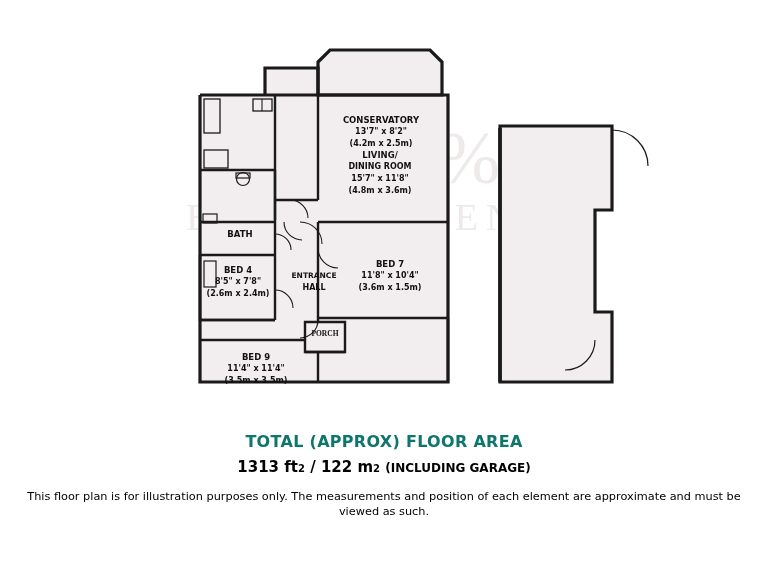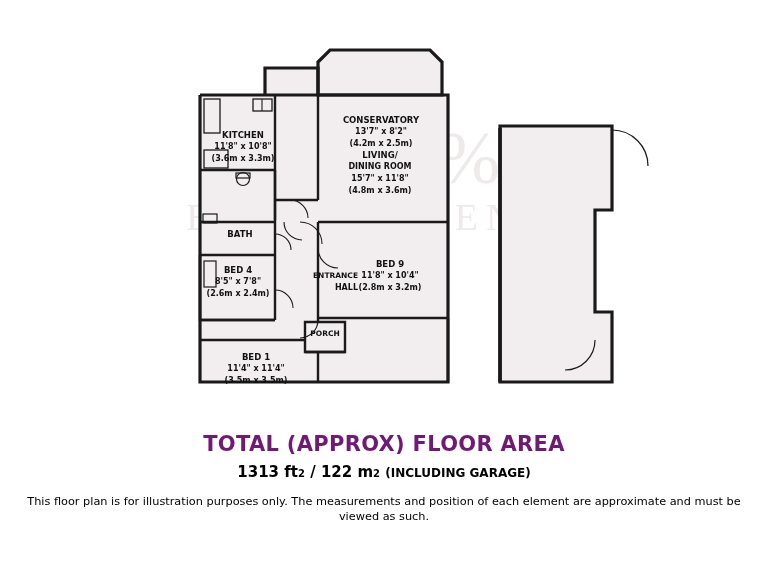--- a/index.html
+++ b/index.html
@@ -61,22 +61,22 @@
   .footer {
     position: absolute;
     left: 0;
     top: 432px;
     width: 768px;
     text-align: center;
   }
   .total-title {
     font-family: "DejaVu Sans", sans-serif;
     font-weight: bold;
-    font-size: 21px;
-    color: #701a75;
+    font-size: 16px;
+    color: #0f766e;
     letter-spacing: 0.3px;
   }
   .total-value {
     margin-top: 7px;
     font-family: "DejaVu Sans", sans-serif;
     font-weight: bold;
     font-size: 15px;
     color: #000;
   }
   .total-value .sub {
@@ -166,61 +166,56 @@
       </g>
     </svg>
 
     
     <div class="room-label" style="left:321px; top:73px; width:120px;margin-top:41px;">
       <span>CONSERVATORY</span>
       <span class="dims">13'7" x 8'2"</span>
       <span class="dims">(4.2m x 2.5m)</span>
     </div>
 
-    <div class="room-label" style="left:188px; top:129px; width:110px;">
-      <span>KITCHEN</span>
-      <span class="dims">11'8" x 10'8"</span>
-      <span class="dims">(3.6m x 3.3m)</span>
-    </div>
 
     <div class="room-label" style="left:325px; top:149px; width:110px;">
       <span>LIVING/</span>
       <span class="dims">DINING ROOM</span>
       <span class="dims">15'7" x 11'8"</span>
       <span class="dims">(4.8m x 3.6m)</span>
     </div>
 
 
     <div class="room-label" style="left:212px; top:228px; width:56px;">
       <span>BATH</span>
     </div>
 
     <div class="room-label" style="left:196px; top:264px; width:84px;">
       <span>BED 4</span>
       <span class="dims">8'5" x 7'8"</span>
       <span class="dims">(2.6m x 2.4m)</span>
     </div>
 
     <div class="room-label" style="left:345px; top:258px; width:90px;">
-      <span>BED 9</span>
+      <span>BED 7</span>
       <span class="dims">11'8" x 10'4"</span>
-      <span class="dims">(2.8m x 3.2m)</span>
-    </div>
-
-    <div class="room-label small" style="left:288px; top:271px; width:70px;text-align:right;">
+      <span class="dims">(3.6m x 1.5m)</span>
+    </div>
+
+    <div class="room-label small" style="left:279px; top:271px; width:70px;">
       <span>ENTRANCE</span>
       <span class="dims">HALL</span>
     </div>
 
-    <div class="room-label small" style="left:304px; top:329px; width:42px;">
+    <div class="room-label small" style="left:304px; top:329px; width:42px;font-family:Liberation Serif, serif;">
       <span>PORCH</span>
     </div>
 
     <div class="room-label" style="left:210px; top:351px; width:92px;">
-      <span>BED 1</span>
+      <span>BED 9</span>
       <span class="dims">11'4" x 11'4"</span>
       <span class="dims">(3.5m x 3.5m)</span>
     </div>
   </div>
 
   <div class="footer">
     <div class="total-title">TOTAL (APPROX) FLOOR AREA</div>
     <div class="total-value">
       <span>1313 ft</span><span class="sub">2</span>
       <span>/</span>

